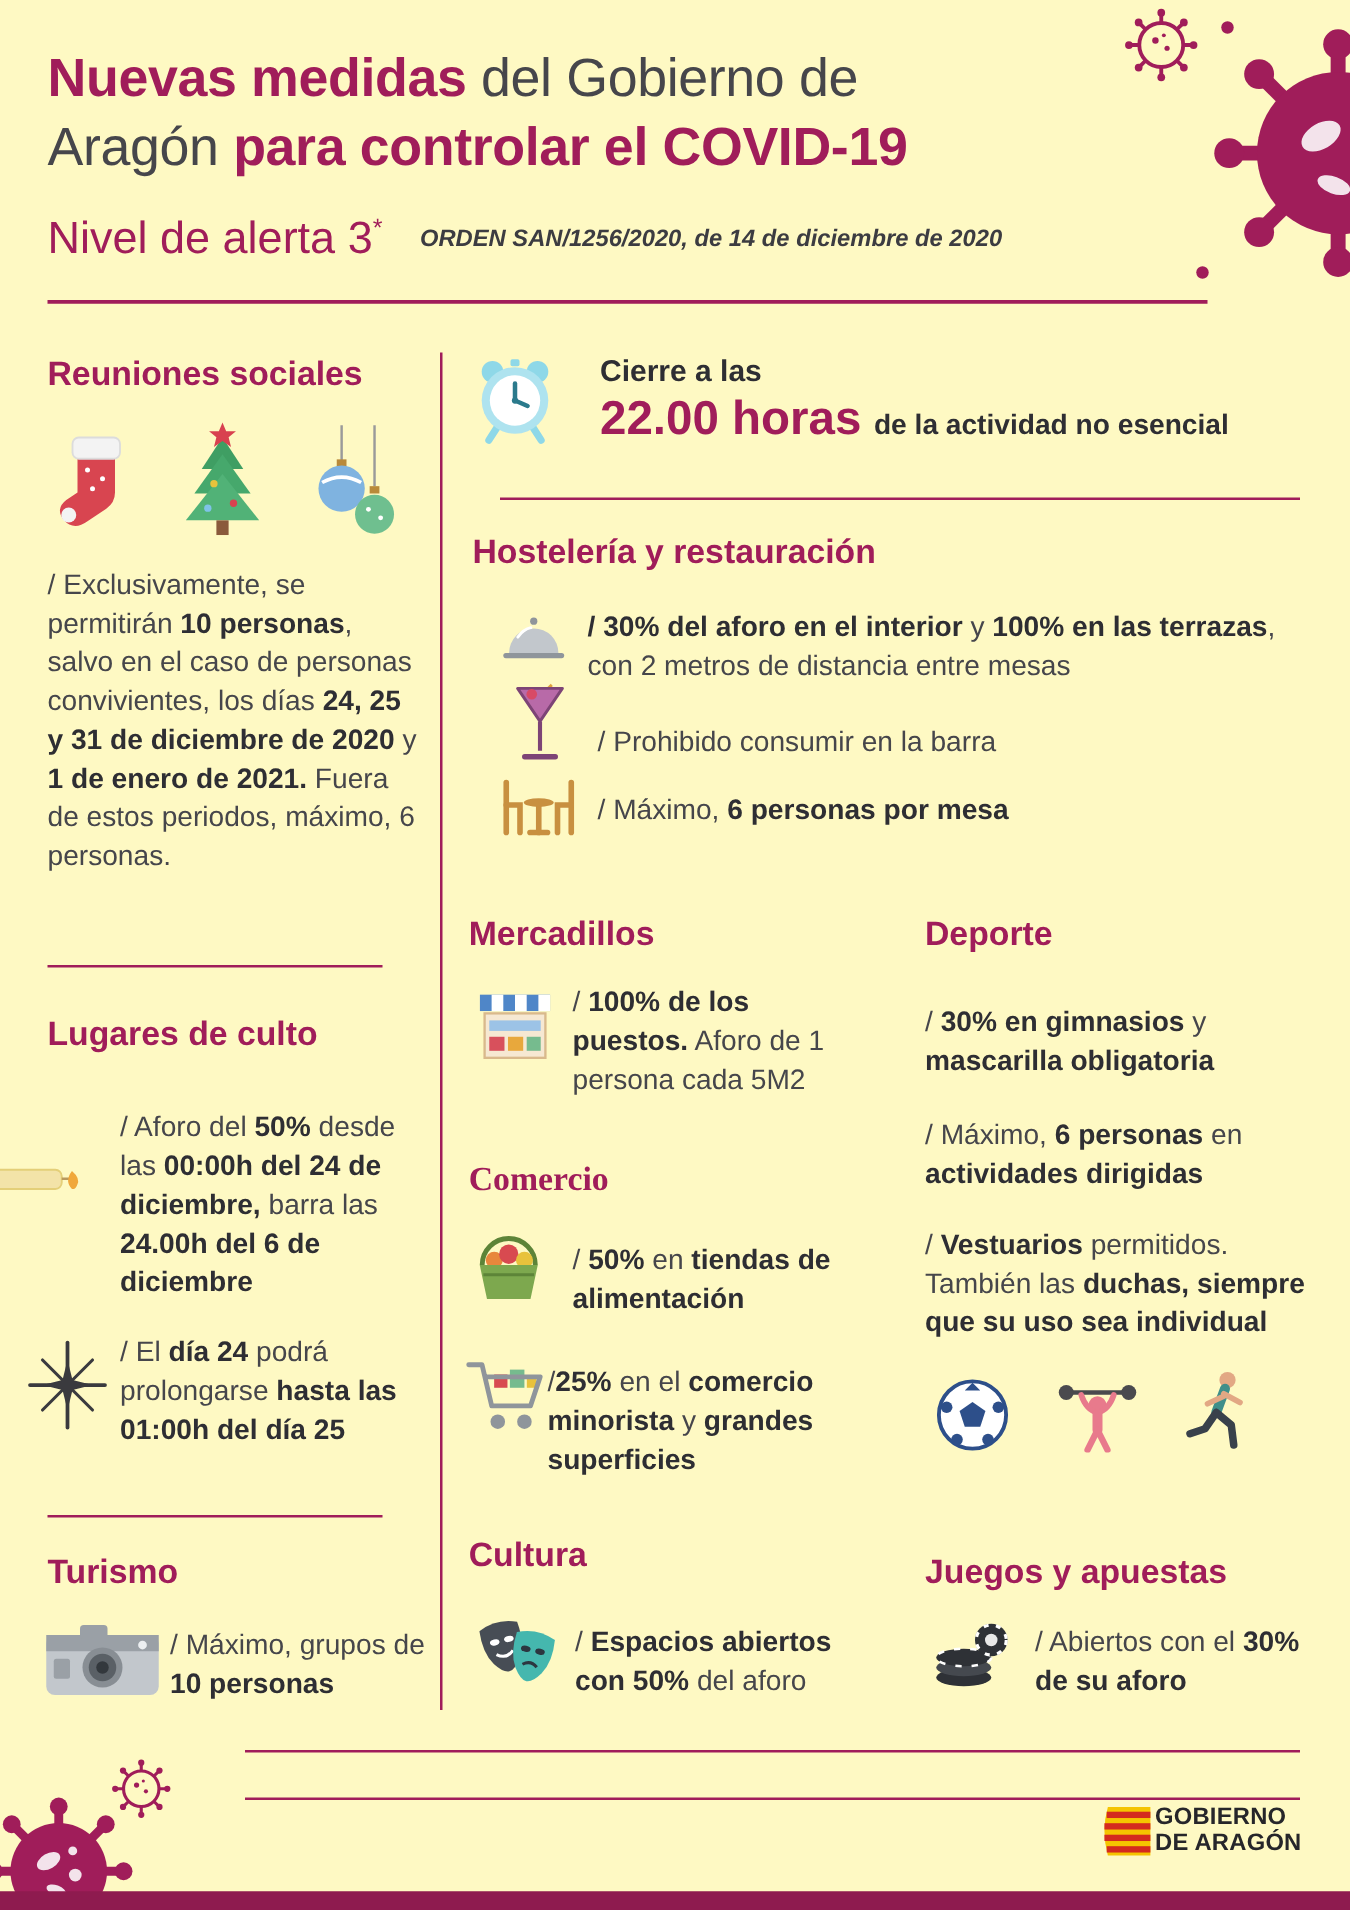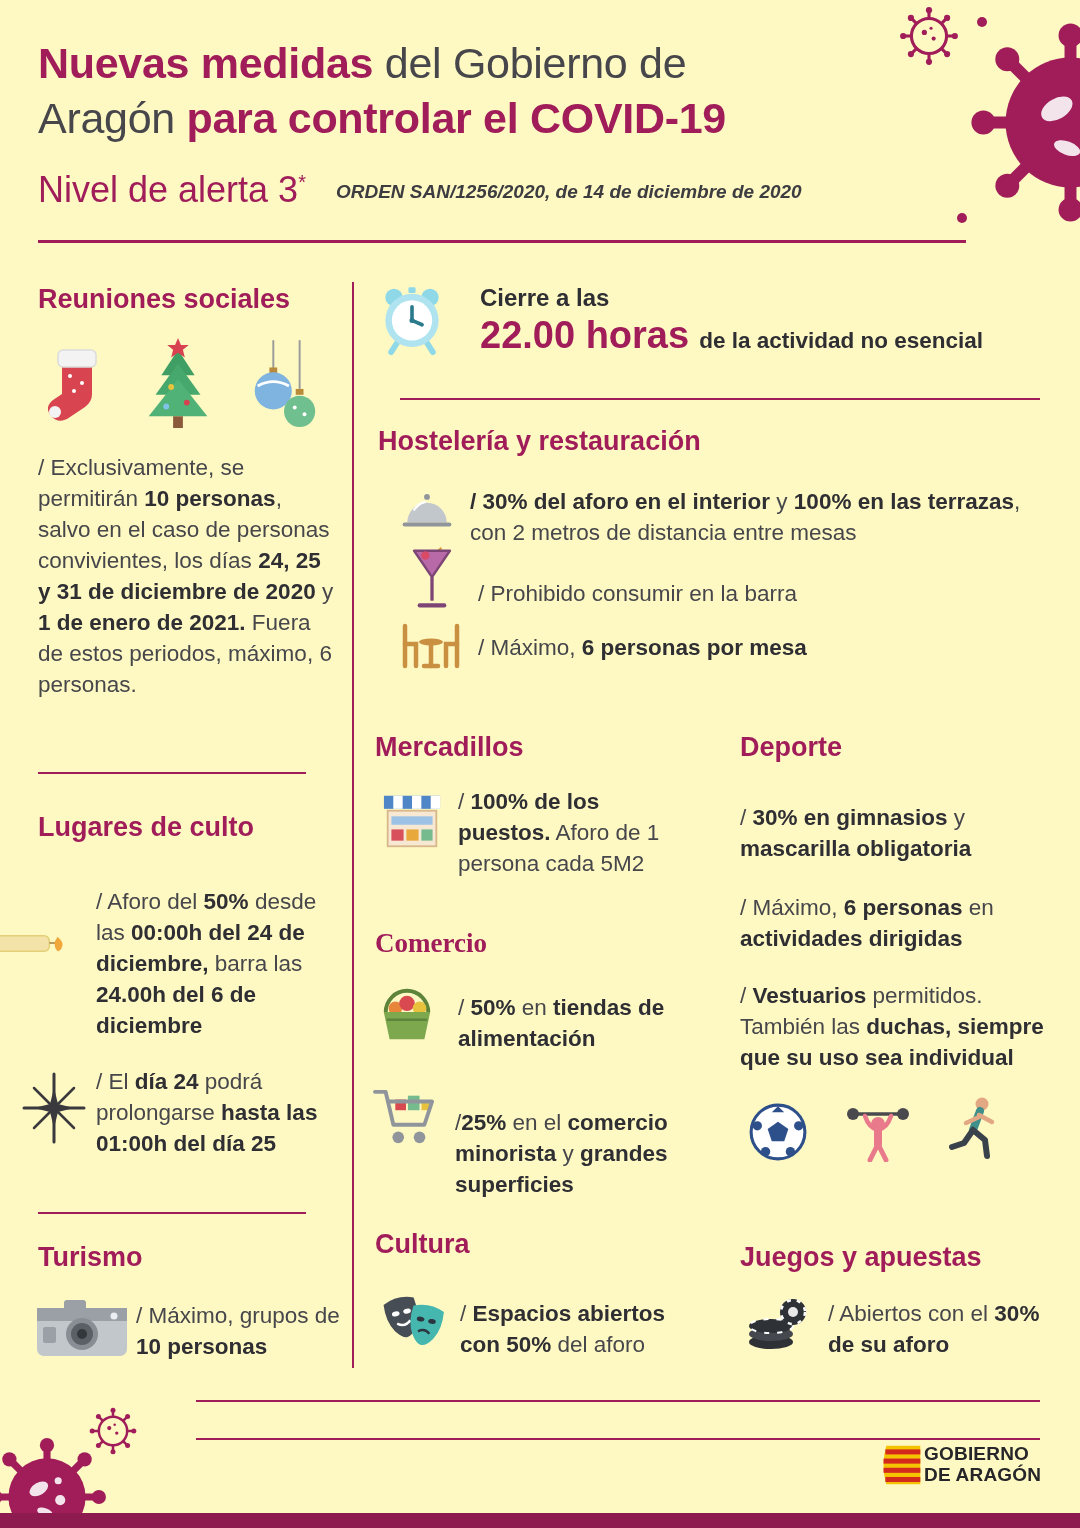--- a/index.html
+++ b/index.html
@@ -269,21 +269,21 @@
   <p class="abs body-text rich" style="left:458px; top:992px; width:228px;"><span>/ </span><span class="bb">50%</span><span> en </span><span class="bb">tiendas de alimentación</span></p>
 
   <svg class="abs" style="left:372px; top:1086px; width:66px; height:62px;" viewBox="0 0 68 64">
     <rect x="24" y="14" width="11" height="11" fill="#d84a50"></rect>
     <rect x="37" y="10" width="12" height="15" fill="#76bb8e"></rect>
     <rect x="51" y="15" width="8" height="10" fill="#e8c23c"></rect>
     <path d="M3 6 H14 L22 40 H54 L62 16 H18" fill="none" stroke="#8f959b" stroke-width="4" stroke-linejoin="round" stroke-linecap="round"></path>
     <circle cx="27" cy="53" r="6" fill="#8f959b"></circle>
     <circle cx="49" cy="53" r="6" fill="#8f959b"></circle>
   </svg>
-  <p class="abs body-text rich" style="left:455px; top:1090px; width:248px;margin-top:17px;"><span>/</span><span class="bb">25%</span><span> en el </span><span class="bb">comercio minorista</span><span> y </span><span class="bb">grandes superficies</span></p>
+  <p class="abs body-text rich" style="left:438px; top:1090px; width:248px;"><span>/</span><span class="bb">25%</span><span> en el </span><span class="bb">comercio minorista</span><span> y </span><span class="bb">grandes superficies</span></p>
 
   <h2 class="abs h-title" style="left:740px; top:732px;">Deporte</h2>
   <p class="abs body-text rich" style="left:740px; top:802px; width:292px;"><span>/ </span><span class="bb">30% en gimnasios</span><span> y </span><span class="bb">mascarilla obligatoria</span></p>
   <p class="abs body-text rich" style="left:740px; top:892px; width:292px;"><span>/ Máximo, </span><span class="bb">6 personas</span><span> en </span><span class="bb">actividades dirigidas</span></p>
   <p class="abs body-text rich" style="left:740px; top:980px; width:308px;"><span>/ </span><span class="bb">Vestuarios</span><span> permitidos. También las </span><span class="bb">duchas, siempre que su uso sea individual</span></p>
 
   <div class="abs icon-row" style="left:748px; top:1096px; gap:36px;">
     <svg style="width:60px; height:60px;" viewBox="0 0 58 58">
       <circle cx="29" cy="29" r="26" fill="#ffffff" stroke="#2d4f8a" stroke-width="3"></circle>
       <polygon points="29,19 39,26 35,38 23,38 19,26" fill="#2d4f8a"></polygon>

